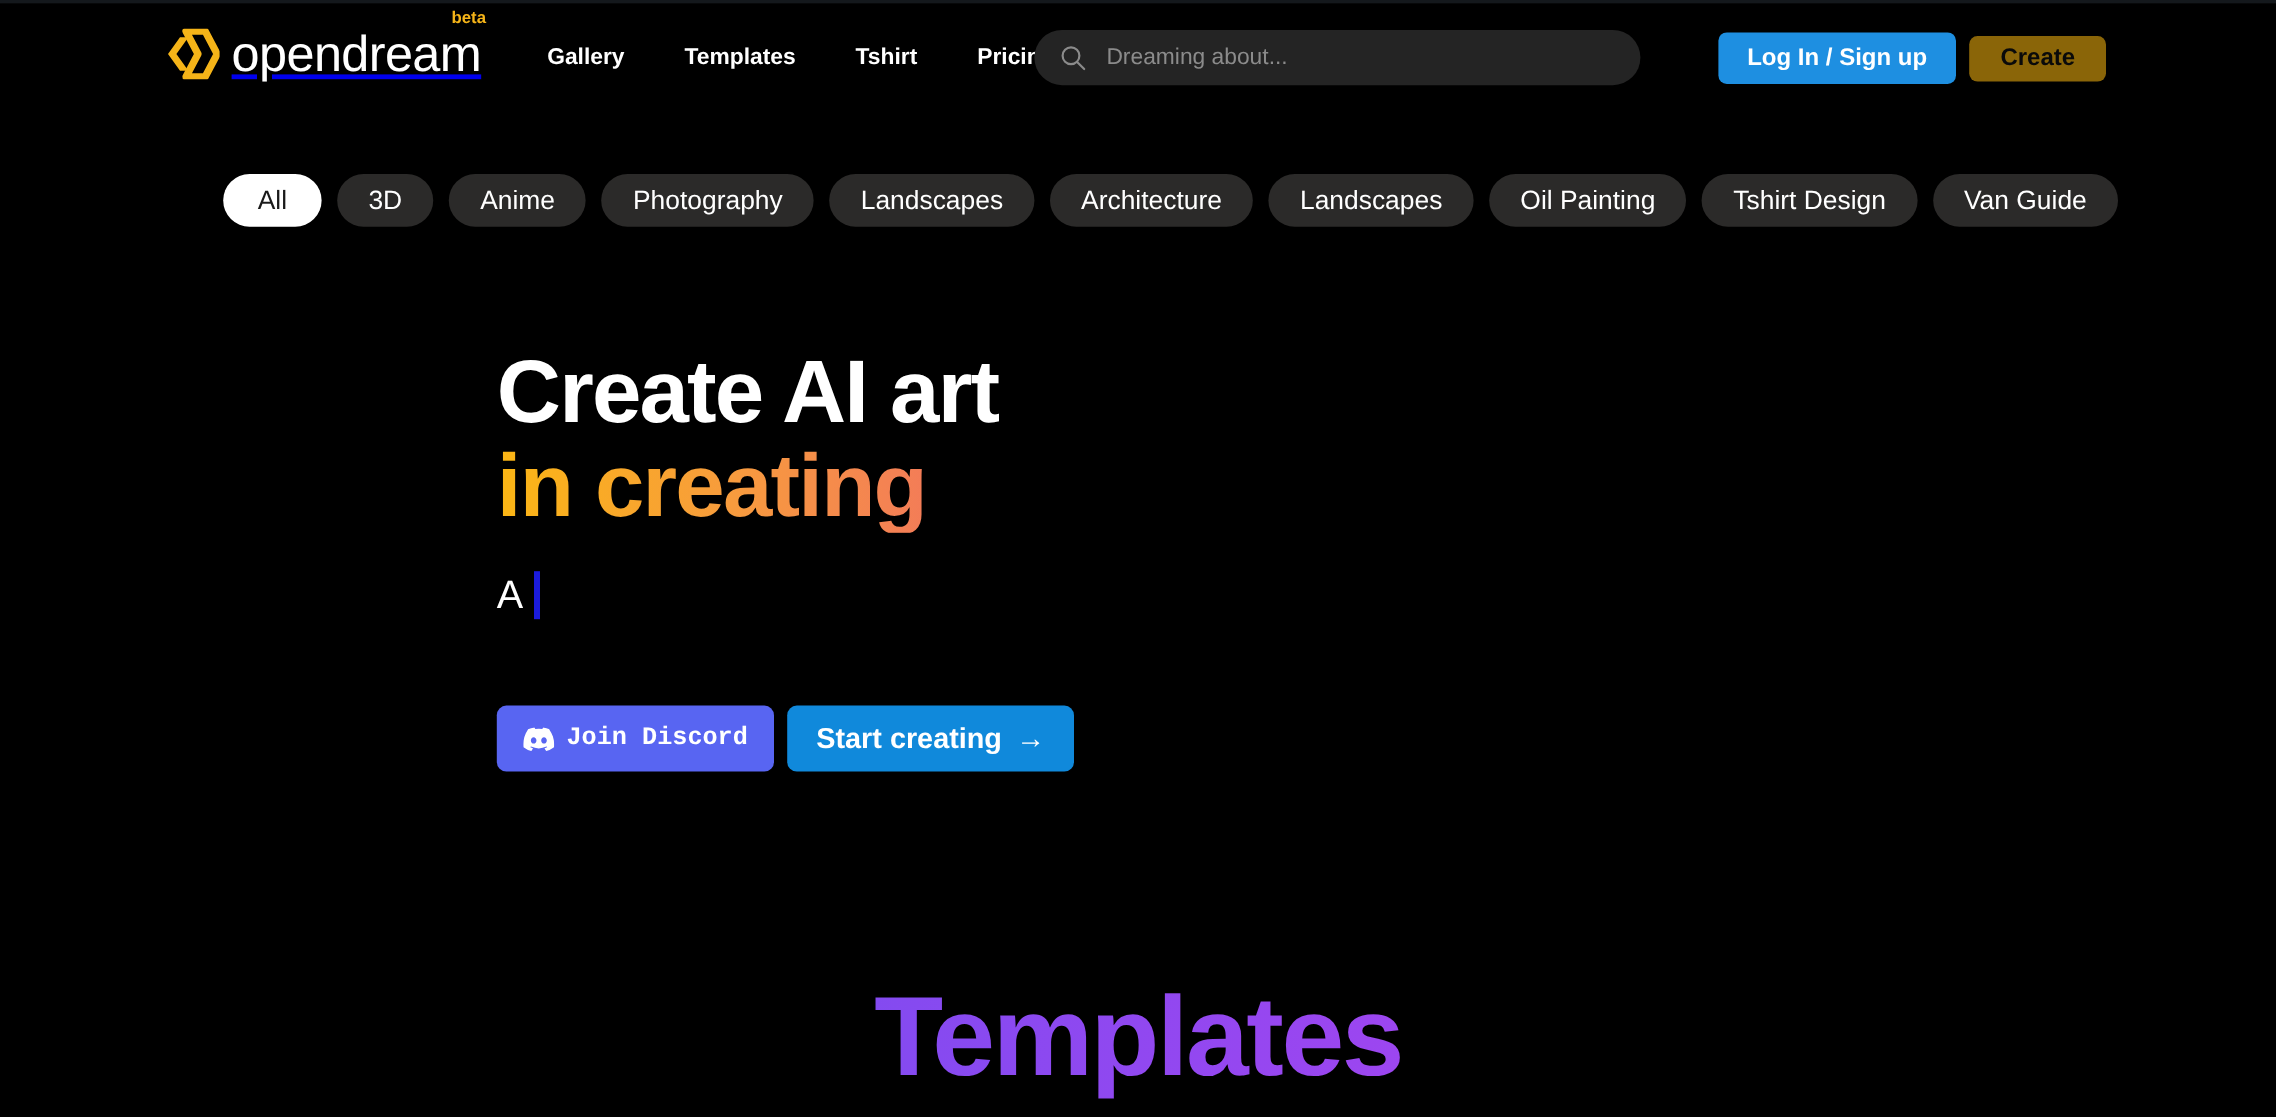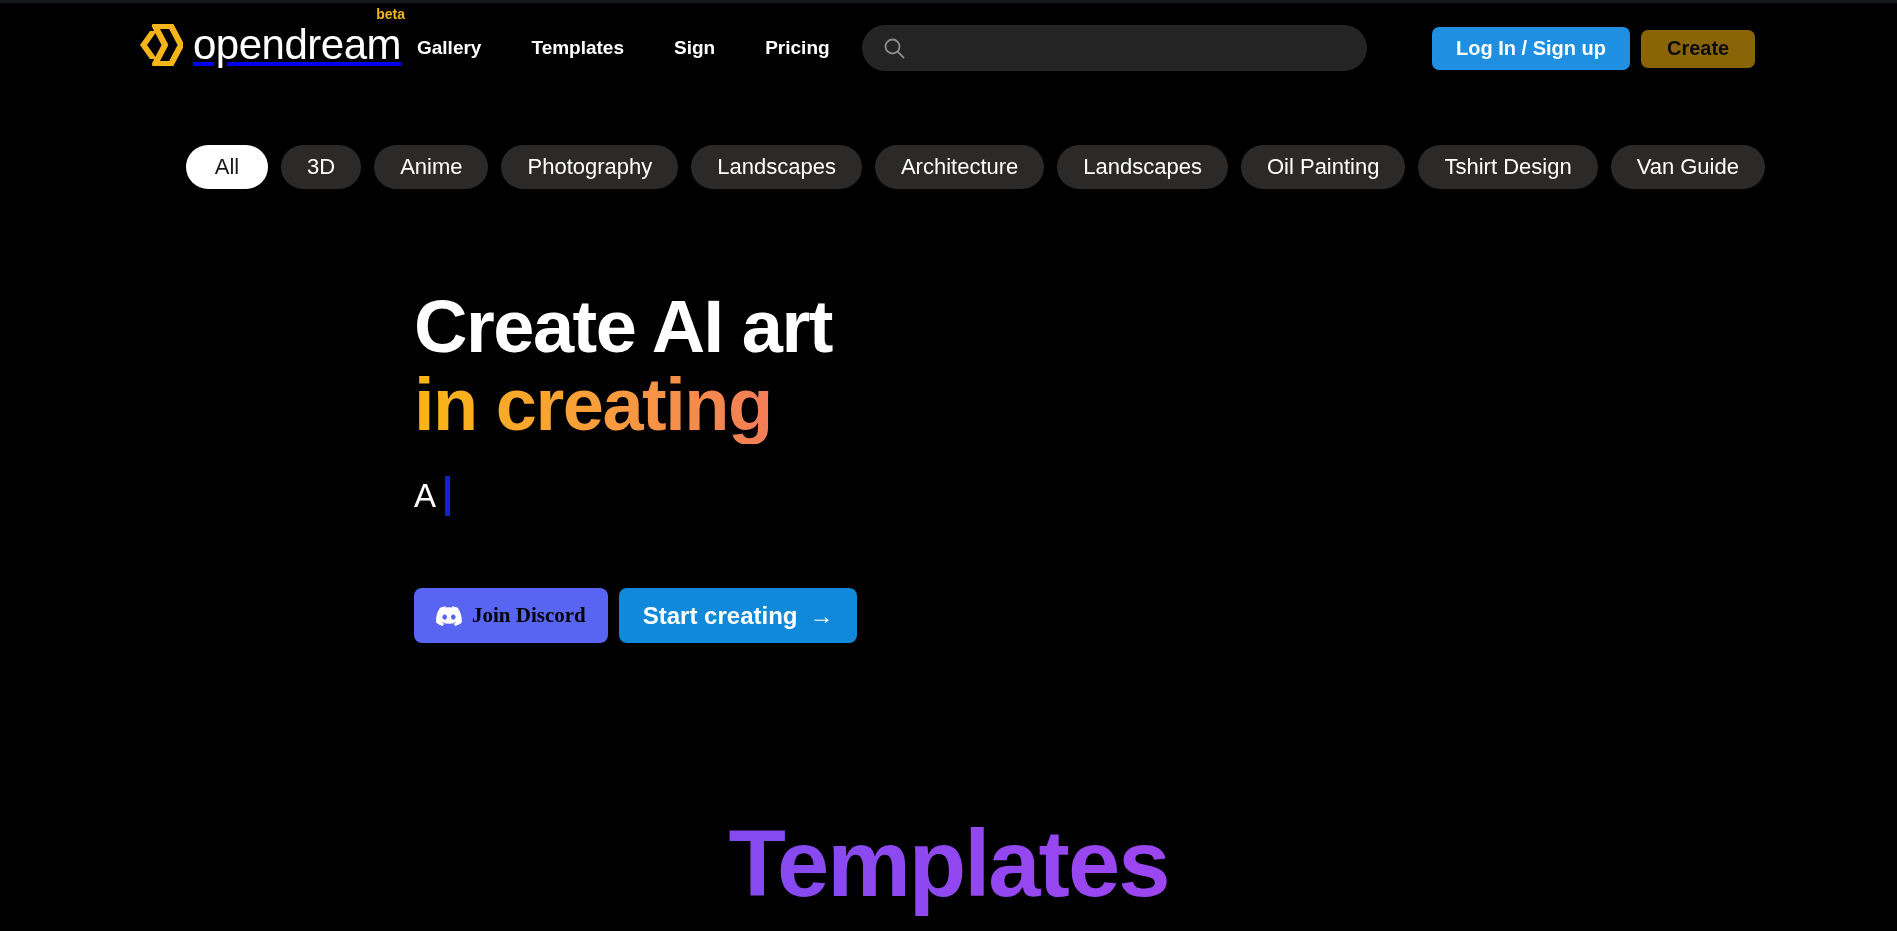--- a/index.html
+++ b/index.html
@@ -68,21 +68,21 @@
     top: -17px;
     font-size: 14px;
     font-weight: bold;
     color: #f5b418;
     letter-spacing: 0px;
     line-height: 14px;
   }
 
   .nav {
     position: absolute;
-    left: 417px;
+    left: 456px;
     top: 28px;
     display: flex;
     align-items: center;
     gap: 0px;
     justify-content: flex-end;
   }
   .nav a {
     color: #ffffff;
     font-size: 19px;
     font-weight: 600;
@@ -238,28 +238,28 @@
     display: flex;
     align-items: center;
     gap: 11px;
   }
   .btn-discord {
     height: 55px;
     padding: 0 22px;
     background: #5865f2;
     border: none;
     border-radius: 8px;
-    color: #000000;
+    color: #ffffff;
     font-size: 21px;
     font-weight: bold;
     display: flex;
     align-items: center;
     gap: 10px;
     cursor: pointer;
-    font-family: Liberation Serif, serif;
+    font-family: Liberation Mono, monospace;
     white-space: nowrap;
   }
   .discord-icon { width: 26px; height: 20px; display: block; }
   .btn-start {
     height: 55px;
     padding: 0 24px;
     background: #1089db;
     border: none;
     border-radius: 8px;
     color: #ffffff;
@@ -308,29 +308,30 @@
       </svg>
       <span class="logo-text">
         <span>opendream</span>
         <span class="beta-badge">beta</span>
       </span>
     </a>
 
     <nav class="nav">
       <a href="#">Gallery</a>
       <a href="#">Templates</a>
-      <a href="#">Sign</a>
+      <a href="#">Tshirt</a>
       <a href="#">Pricing</a>
     </nav>
 
     <div class="search-wrap">
       <svg class="search-icon" viewBox="0 0 24 24">
         <circle cx="10.5" cy="10.5" r="7" fill="none" stroke="#8b8b8b" stroke-width="1.8"></circle>
         <line x1="15.6" y1="15.6" x2="21.5" y2="21.5" stroke="#8b8b8b" stroke-width="1.8" stroke-linecap="round"></line>
       </svg>
+      <input class="search-input" type="text" value="" placeholder="Dreaming about..." style="">
     </div>
 
     <div class="header-actions">
       <button class="btn-login">Log In / Sign up</button>
       <button class="btn-create">Create</button>
     </div>
 
   </header>
 
   <div class="chips">

